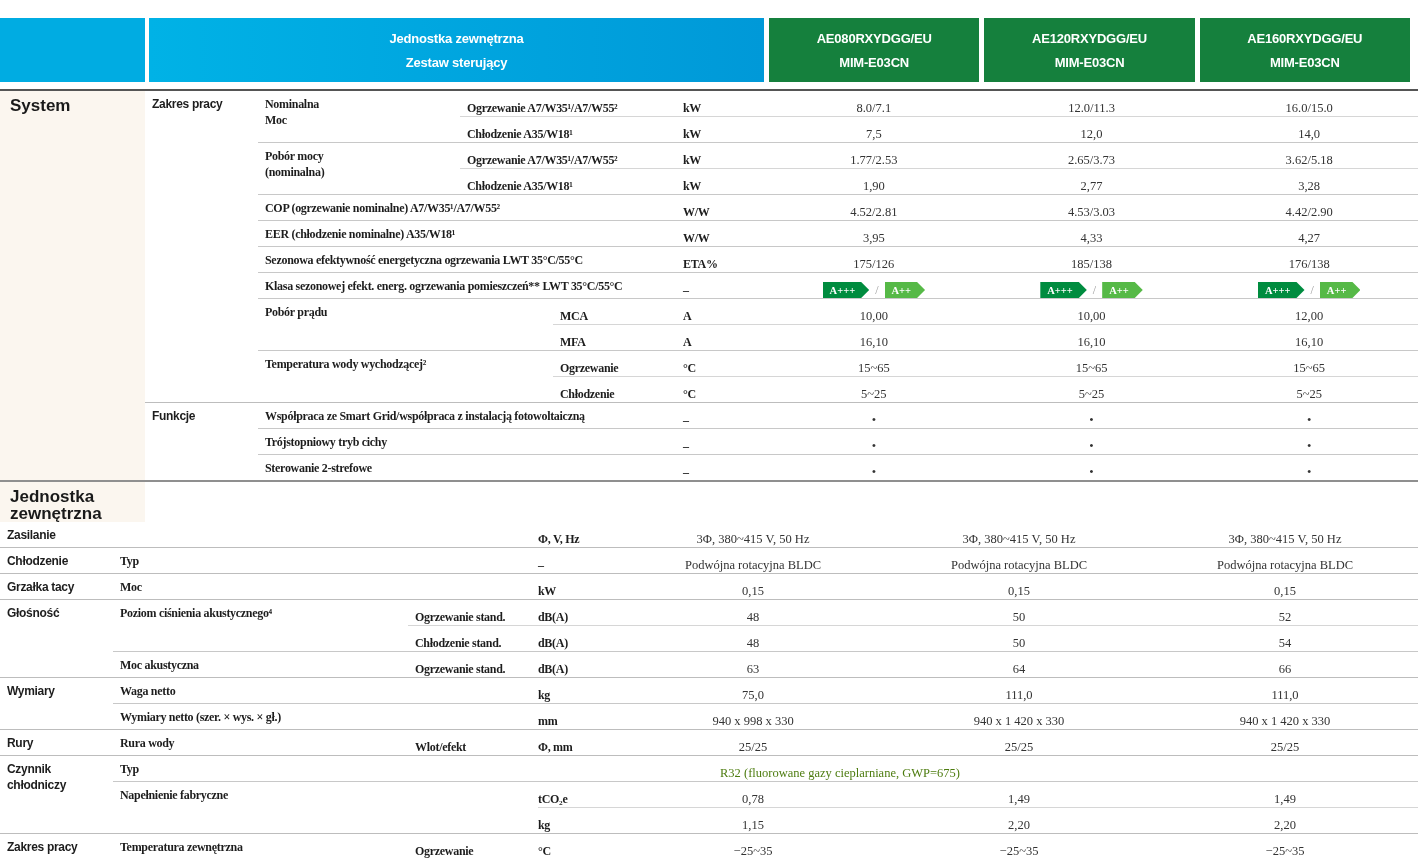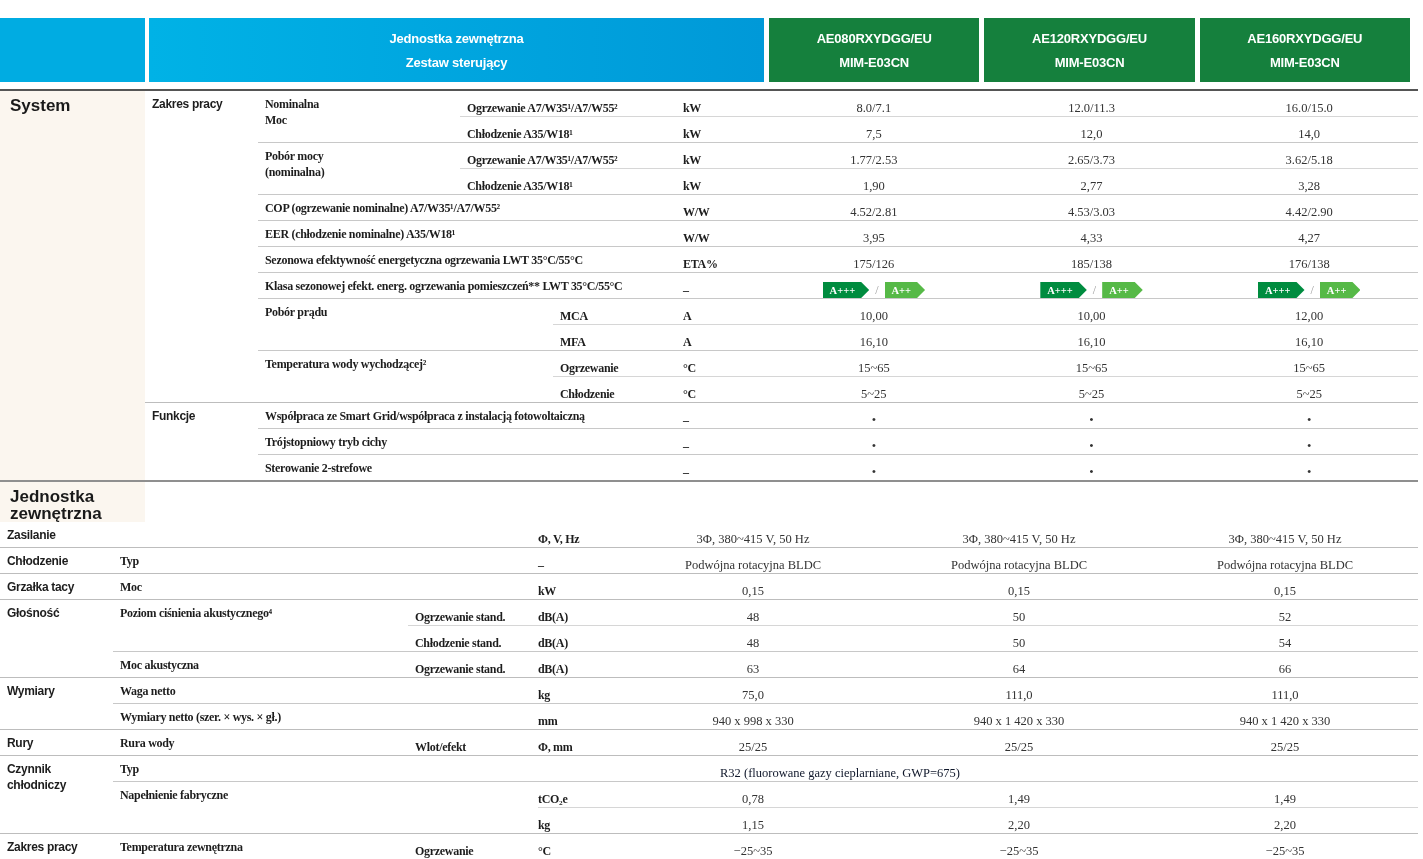--- a/index.html
+++ b/index.html
@@ -34,21 +34,21 @@
   .cB,.cC,.cD,.cE{font-weight:bold;font-size:12px;color:#1d1d1d;letter-spacing:-0.3px;box-sizing:border-box;}
   .cB{width:113px;padding:5px 3px 0 7px;line-height:16px;white-space:pre-line;}
   .cC{padding:5px 3px 0 7px;line-height:16px;white-space:pre-line;}
   .cC.narrow{width:202px;}
   .cC.mid{width:295px;}
   .cC.wide{width:425px;white-space:nowrap;}
   .cD{width:223px;padding-left:7px;white-space:nowrap;}
   .cD.mid{width:130px;}
   .cE{width:82px;white-space:nowrap;margin-top:12px;}
   .cV{flex:1;text-align:center;font-size:12.5px;color:#333;white-space:nowrap;}
-  .cVspan{flex:1;text-align:left;padding-left:100px;font-size:12.5px;color:#0f172a;white-space:nowrap;margin-top:32px;}
+  .cVspan{flex:1;text-align:left;padding-left:100px;font-size:12.5px;color:#4d7c0f;white-space:nowrap;margin-top:32px;}
 
   
   .cV.energy{display:flex;align-items:center;justify-content:center;gap:6px;}
   .badge{height:16px;color:#fff;font-weight:bold;font-size:10.5px;display:inline-flex;
          align-items:center;justify-content:center;padding:0 14px 0 7px;letter-spacing:0;
          clip-path:polygon(0 0,calc(100% - 8px) 0,100% 50%,calc(100% - 8px) 100%,0 100%);}
   .badge-dark{background:#008c3f;}
   .badge-light{background:#56b947;}
   .slash{color:#9a9a9a;font-size:12px;font-weight:normal;}
 </style>

